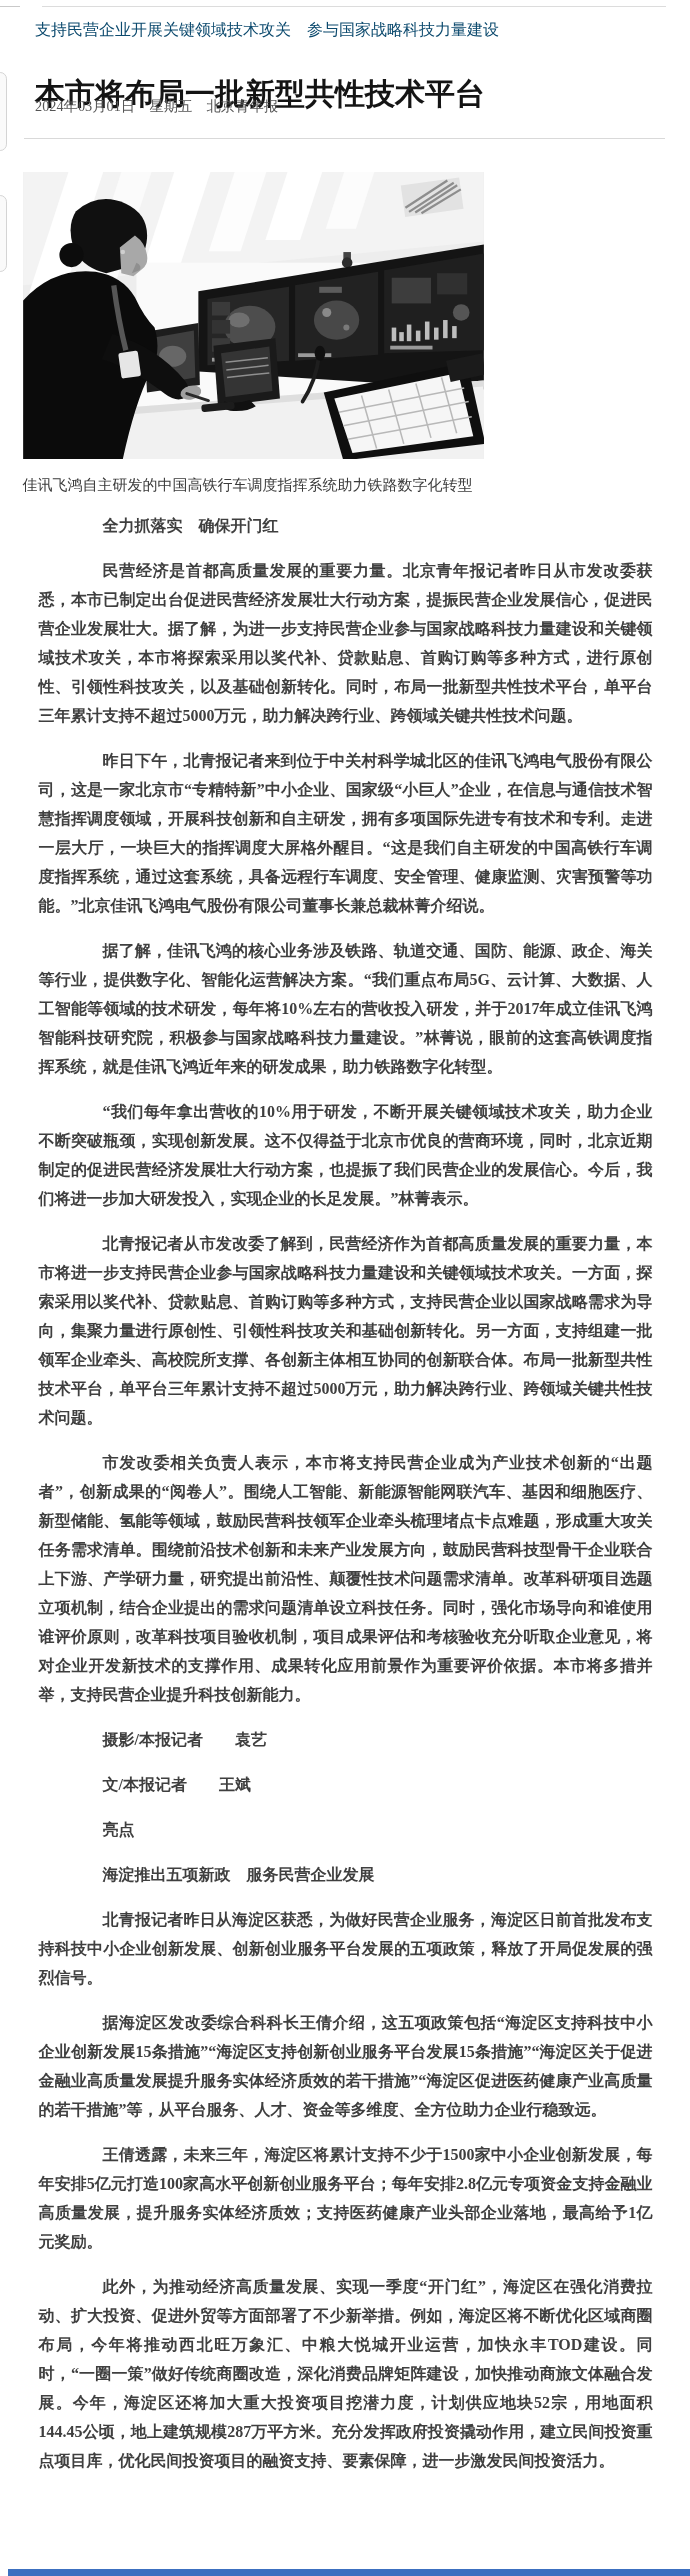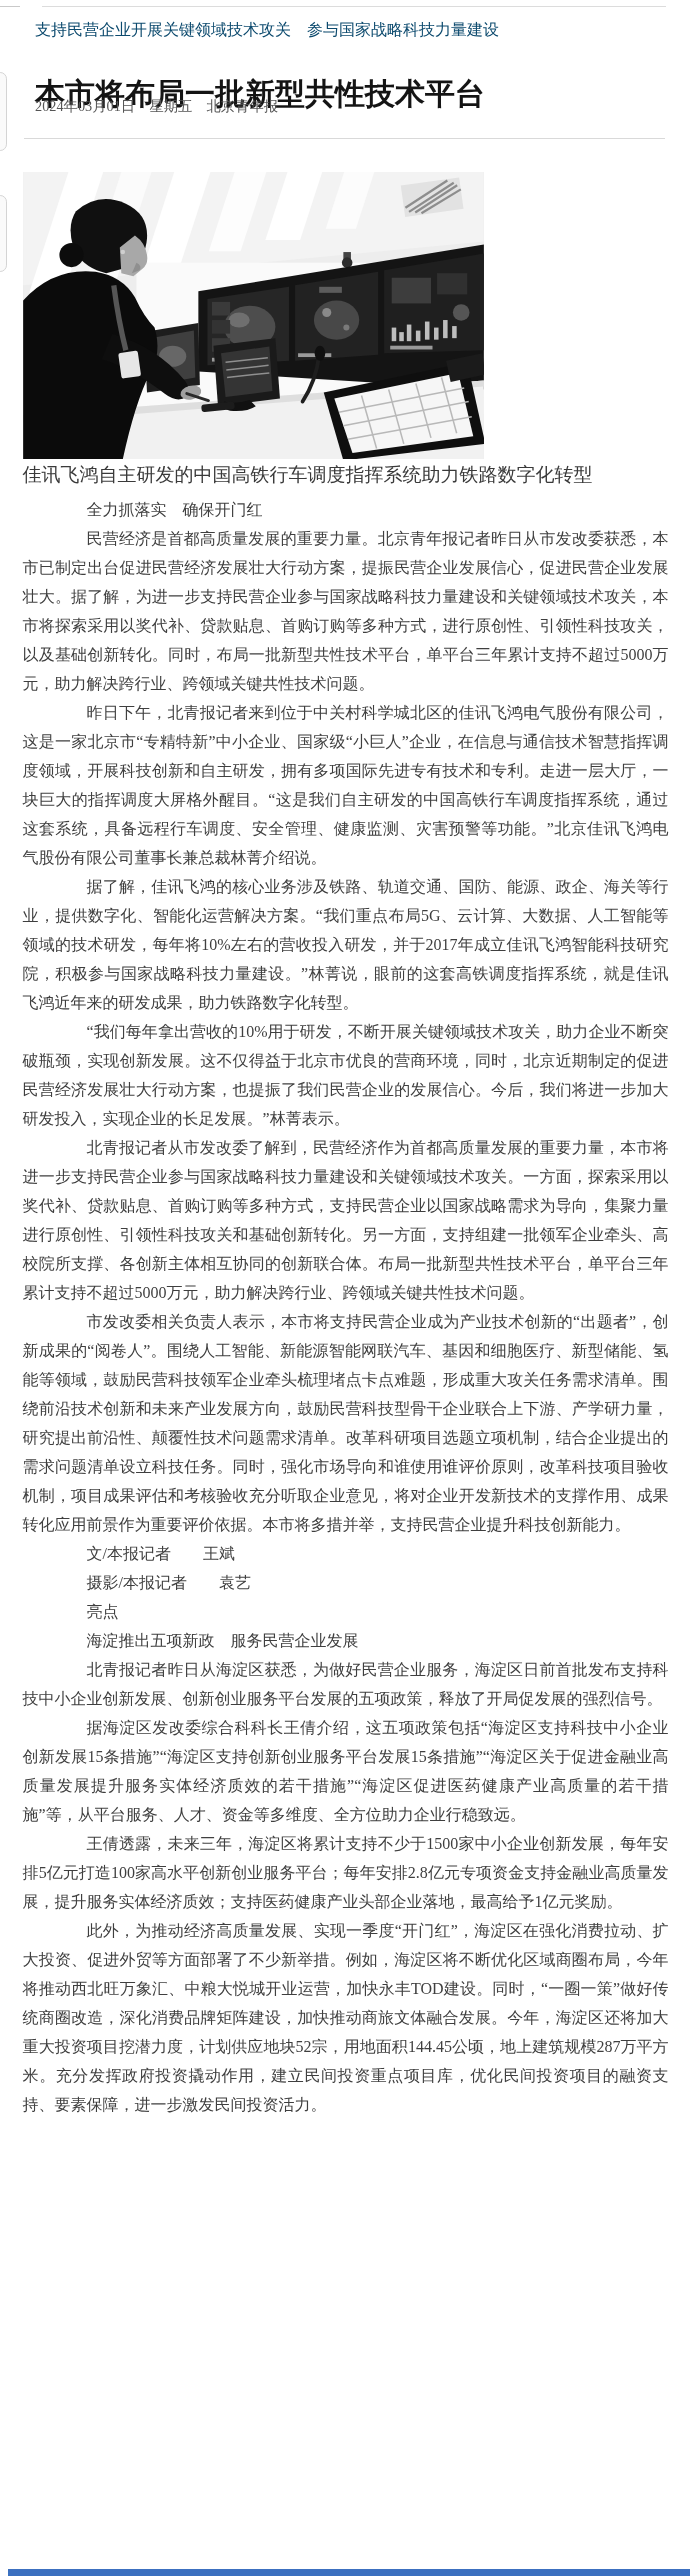--- a/index.html
+++ b/index.html
@@ -45,30 +45,30 @@
     background: #d9d9d9;
   }
 
   .photo {
     position: absolute; left: 22.6px; top: 172px; width: 461px; height: 287px;
     background: #e9e9e9; overflow: hidden;
   }
   .photo svg { display: block; }
 
   .caption {
-    position: absolute; left: 22.6px; top: 462px;
-    font-size: 19px; color: #3a3a3a; white-space: nowrap;
+    position: absolute; left: 22.6px; top: 476px;
+    font-size: 15px; color: #3a3a3a; white-space: nowrap;
   }
 
   .article {
     position: absolute; left: 22.6px; top: 495px; width: 646px;
     font-size: 16px; line-height: 29px; color: #3f3f3f;
     text-align: justify;
   }
-  .article p { margin: 0; padding: 0; text-indent: 64px; }
+  .article p { margin: 16px; padding: 0; text-indent: 64px; font-weight: bold; }
 
   .bottom-bar {
     position: absolute; left: 7.5px; top: 2569px; width: 683px; height: 6.8px;
     background: #3c70c0;
   }
 </style>
 </head>
 <body>
 
 <div class="edge-topline"></div>
@@ -199,22 +199,22 @@
 <div class="caption">佳讯飞鸿自主研发的中国高铁行车调度指挥系统助力铁路数字化转型</div>
 
 <div class="article">
   <p>全力抓落实　确保开门红</p>
   <p>民营经济是首都高质量发展的重要力量。北京青年报记者昨日从市发改委获悉，本市已制定出台促进民营经济发展壮大行动方案，提振民营企业发展信心，促进民营企业发展壮大。据了解，为进一步支持民营企业参与国家战略科技力量建设和关键领域技术攻关，本市将探索采用以奖代补、贷款贴息、首购订购等多种方式，进行原创性、引领性科技攻关，以及基础创新转化。同时，布局一批新型共性技术平台，单平台三年累计支持不超过5000万元，助力解决跨行业、跨领域关键共性技术问题。</p>
   <p>昨日下午，北青报记者来到位于中关村科学城北区的佳讯飞鸿电气股份有限公司，这是一家北京市“专精特新”中小企业、国家级“小巨人”企业，在信息与通信技术智慧指挥调度领域，开展科技创新和自主研发，拥有多项国际先进专有技术和专利。走进一层大厅，一块巨大的指挥调度大屏格外醒目。“这是我们自主研发的中国高铁行车调度指挥系统，通过这套系统，具备远程行车调度、安全管理、健康监测、灾害预警等功能。”北京佳讯飞鸿电气股份有限公司董事长兼总裁林菁介绍说。</p>
   <p>据了解，佳讯飞鸿的核心业务涉及铁路、轨道交通、国防、能源、政企、海关等行业，提供数字化、智能化运营解决方案。“我们重点布局5G、云计算、大数据、人工智能等领域的技术研发，每年将10%左右的营收投入研发，并于2017年成立佳讯飞鸿智能科技研究院，积极参与国家战略科技力量建设。”林菁说，眼前的这套高铁调度指挥系统，就是佳讯飞鸿近年来的研发成果，助力铁路数字化转型。</p>
   <p>“我们每年拿出营收的10%用于研发，不断开展关键领域技术攻关，助力企业不断突破瓶颈，实现创新发展。这不仅得益于北京市优良的营商环境，同时，北京近期制定的促进民营经济发展壮大行动方案，也提振了我们民营企业的发展信心。今后，我们将进一步加大研发投入，实现企业的长足发展。”林菁表示。</p>
   <p>北青报记者从市发改委了解到，民营经济作为首都高质量发展的重要力量，本市将进一步支持民营企业参与国家战略科技力量建设和关键领域技术攻关。一方面，探索采用以奖代补、贷款贴息、首购订购等多种方式，支持民营企业以国家战略需求为导向，集聚力量进行原创性、引领性科技攻关和基础创新转化。另一方面，支持组建一批领军企业牵头、高校院所支撑、各创新主体相互协同的创新联合体。布局一批新型共性技术平台，单平台三年累计支持不超过5000万元，助力解决跨行业、跨领域关键共性技术问题。</p>
   <p>市发改委相关负责人表示，本市将支持民营企业成为产业技术创新的“出题者”，创新成果的“阅卷人”。围绕人工智能、新能源智能网联汽车、基因和细胞医疗、新型储能、氢能等领域，鼓励民营科技领军企业牵头梳理堵点卡点难题，形成重大攻关任务需求清单。围绕前沿技术创新和未来产业发展方向，鼓励民营科技型骨干企业联合上下游、产学研力量，研究提出前沿性、颠覆性技术问题需求清单。改革科研项目选题立项机制，结合企业提出的需求问题清单设立科技任务。同时，强化市场导向和谁使用谁评价原则，改革科技项目验收机制，项目成果评估和考核验收充分听取企业意见，将对企业开发新技术的支撑作用、成果转化应用前景作为重要评价依据。本市将多措并举，支持民营企业提升科技创新能力。</p>
+  <p>摄影/本报记者　　袁艺</p>
   <p>文/本报记者　　王斌</p>
-  <p>摄影/本报记者　　袁艺</p>
   <p>亮点</p>
   <p>海淀推出五项新政　服务民营企业发展</p>
   <p>北青报记者昨日从海淀区获悉，为做好民营企业服务，海淀区日前首批发布支持科技中小企业创新发展、创新创业服务平台发展的五项政策，释放了开局促发展的强烈信号。</p>
   <p>据海淀区发改委综合科科长王倩介绍，这五项政策包括“海淀区支持科技中小企业创新发展15条措施”“海淀区支持创新创业服务平台发展15条措施”“海淀区关于促进金融业高质量发展提升服务实体经济质效的若干措施”“海淀区促进医药健康产业高质量的若干措施”等，从平台服务、人才、资金等多维度、全方位助力企业行稳致远。</p>
   <p>王倩透露，未来三年，海淀区将累计支持不少于1500家中小企业创新发展，每年安排5亿元打造100家高水平创新创业服务平台；每年安排2.8亿元专项资金支持金融业高质量发展，提升服务实体经济质效；支持医药健康产业头部企业落地，最高给予1亿元奖励。</p>
   <p>此外，为推动经济高质量发展、实现一季度“开门红”，海淀区在强化消费拉动、扩大投资、促进外贸等方面部署了不少新举措。例如，海淀区将不断优化区域商圈布局，今年将推动西北旺万象汇、中粮大悦城开业运营，加快永丰TOD建设。同时，“一圈一策”做好传统商圈改造，深化消费品牌矩阵建设，加快推动商旅文体融合发展。今年，海淀区还将加大重大投资项目挖潜力度，计划供应地块52宗，用地面积144.45公顷，地上建筑规模287万平方米。充分发挥政府投资撬动作用，建立民间投资重点项目库，优化民间投资项目的融资支持、要素保障，进一步激发民间投资活力。</p>
 </div>
 
 <div class="bottom-bar"></div>
 

